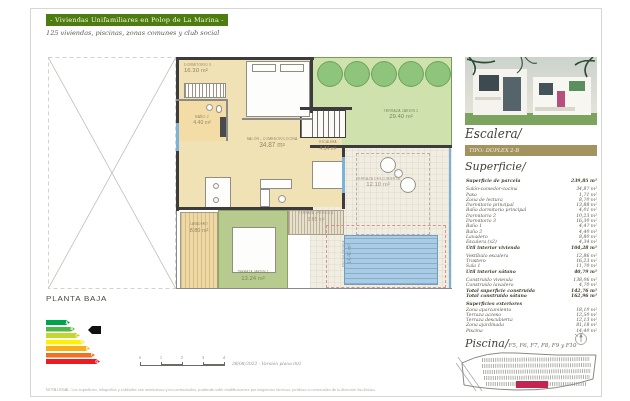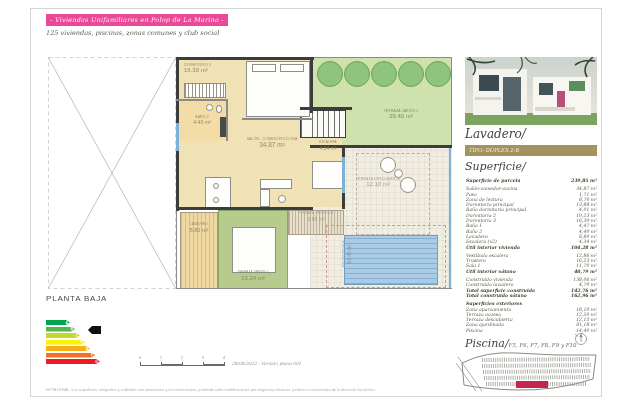--- a/index.html
+++ b/index.html
@@ -2,22 +2,22 @@
 <html><head>
 <meta charset="utf-8">
 <style>
   html,body{margin:0;padding:0;background:#ffffff;}
   .sheet{position:relative;width:630px;height:401px;background:#fff;overflow:hidden;
          font-family:"Liberation Sans",sans-serif;color:#444;}
   .abs{position:absolute;}
   .frame{left:30px;top:8px;width:570px;height:387px;border:1px solid #d8d6d0;}
 
   
-  .banner{left:46px;top:14px;width:182px;height:12px;background:#ec4899;color:#f7f3e4;
-          font-family:"DejaVu Serif",serif;font-style:italic;font-size:6.5px;line-height:12px;
+  .banner{left:46px;top:14px;width:182px;height:12px;background:#4d7c0f;color:#f7f3e4;
+          font-family:"DejaVu Serif",serif;font-size:6.5px;line-height:12px;
           text-align:center;letter-spacing:.2px;}
   .subtitle{left:46px;top:29px;font-family:"DejaVu Serif",serif;font-style:italic;
             font-size:6.5px;color:#5c594e;}
 
   
   .xzone{left:48px;top:57px;width:128px;height:232px;}
 
   
   .plan{left:176px;top:57px;width:276px;height:232px;}
   .room{position:absolute;}
@@ -263,21 +263,21 @@
     <rect x="10" y="40" width="26" height="3" fill="#d9d7cd"></rect>
     <rect x="68" y="20" width="58" height="38" fill="#f7f6f1"></rect>
     <rect x="74" y="26" width="14" height="12" fill="#44525a"></rect>
     <rect x="104" y="24" width="16" height="10" fill="#5c8f5e"></rect>
     <rect x="92" y="34" width="8" height="20" fill="#b54f7c"></rect>
     <rect x="70" y="50" width="40" height="4" fill="#d9d7cd"></rect>
     <path d="M2,2 Q18,8 30,4 M4,0 Q14,10 8,18 M128,0 Q116,10 122,20 M130,4 Q118,2 110,8" stroke="#2e4a33" stroke-width="1.6" fill="none"></path>
     <path d="M56,0 Q60,10 52,16 M60,0 Q66,8 72,6" stroke="#3a5a3e" stroke-width="1.2" fill="none"></path>
   </svg>
 
-  <div class="abs sb-title viv-title">Lavadero/</div>
+  <div class="abs sb-title viv-title">Escalera/</div>
   <div class="abs tipo">TIPO: DÚPLEX 2-B</div>
   <div class="abs sb-title sup-title">Superficie/</div>
   <div class="abs stable">
       <div class="srow bold gap">
         <span>Superficie de parcela</span>
         <span>239,85 m²</span>
       </div>
       <div class="srow">
         <span>Salón-comedor-cocina</span>
         <span>34,87 m²</span>

